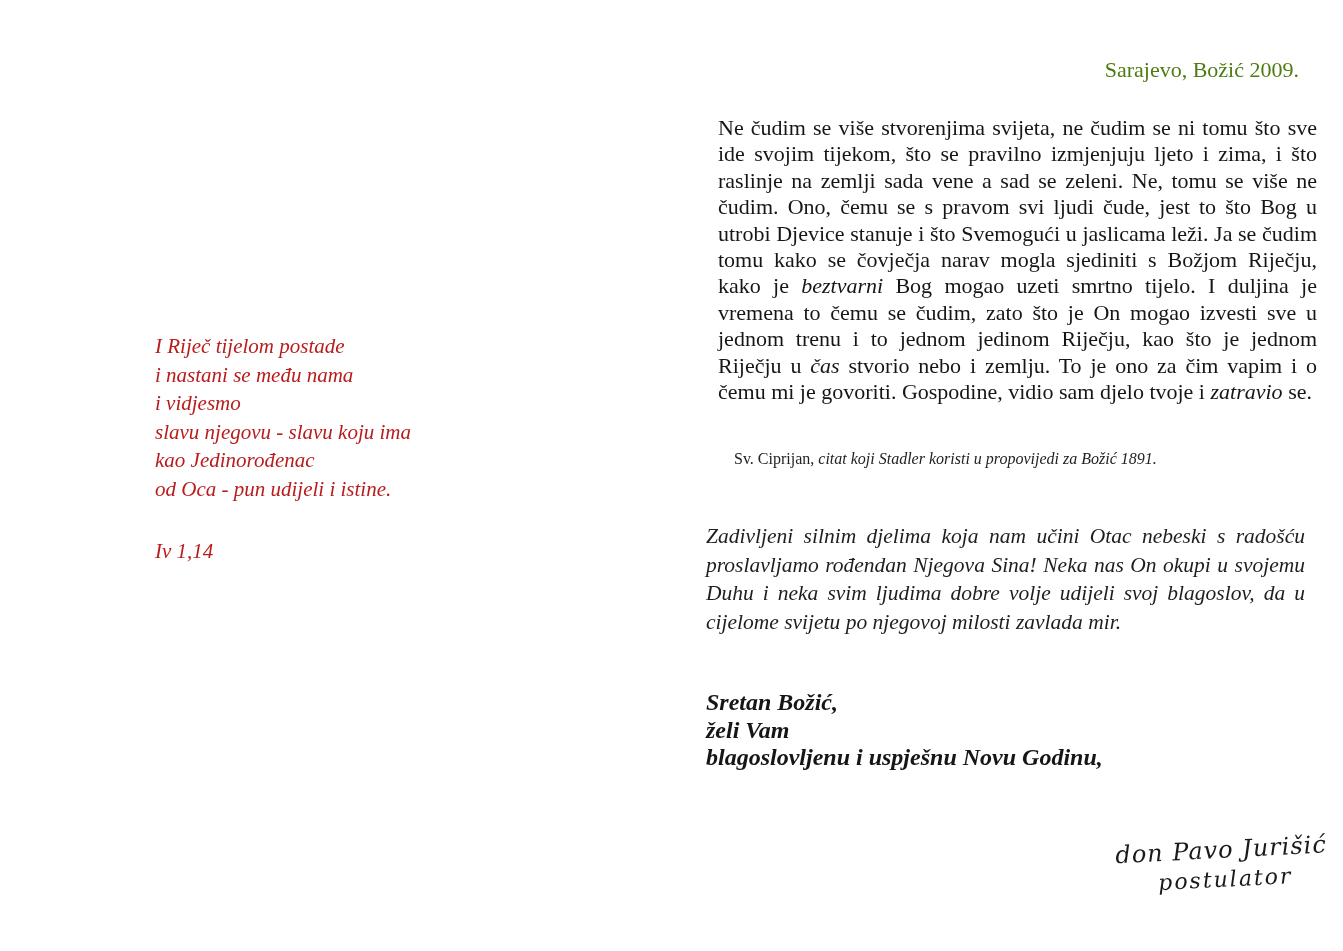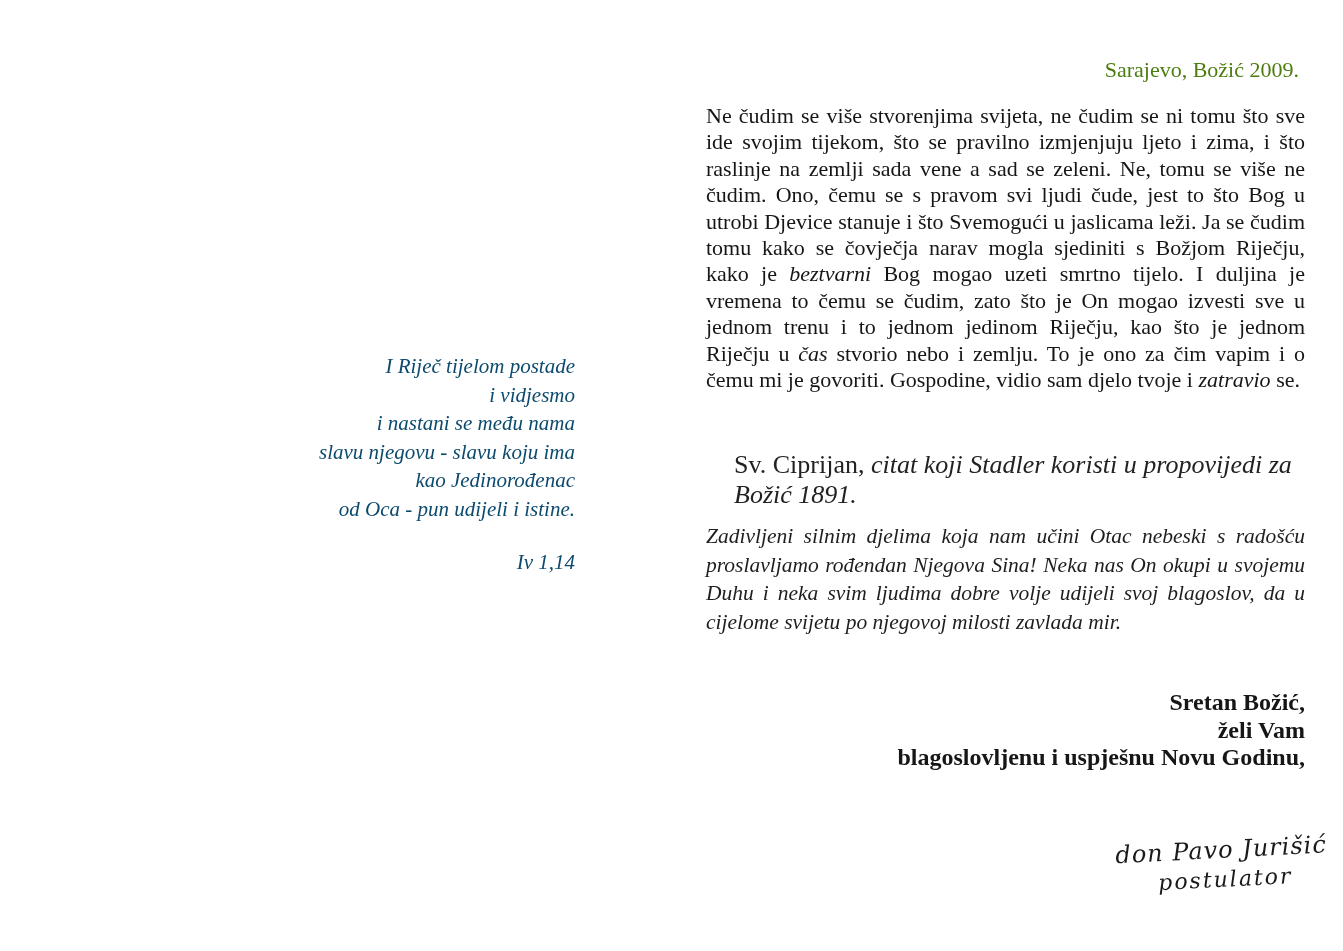--- a/index.html
+++ b/index.html
@@ -14,30 +14,30 @@
     background: #ffffff;
     color: #1b1b1b;
     font-family: "Liberation Serif", serif;
     overflow: hidden;
   }
 
   
   .scripture-quote {
     position: absolute;
     left: 155px;
-    top: 352px;
+    top: 332px;
     width: 420px;
-    text-align: right;
+    text-align: left;
     font-style: italic;
     font-size: 21px;
     line-height: 28.5px;
-    color: #0c4a6e;
+    color: #b91c1c;
   }
   .scripture-ref {
-    margin-top: 25px;
+    margin-top: 34px;
     font-style: italic;
     font-size: 21px;
   }
 
   
   .right-page {
     position: absolute;
     left: 706px;
     top: 0;
     width: 599px;
@@ -48,54 +48,55 @@
     top: 57px;
     right: 6px;
     font-size: 22px;
     color: #4d7c0f;
   }
   .main-para {
     position: absolute;
     top: 103px;
     left: 0;
     width: 599px;
-    margin: 0;
+    margin: 12px;
     text-align: justify;
     font-size: 22px;
     line-height: 26.4px;
     color: #161616;
   }
   .main-para i { font-style: italic; }
   .attribution {
     position: absolute;
     top: 450px;
     left: 28px;
     margin: 0;
-    font-size: 26px;
+    font-size: 16px;
     color: #222222;
   }
   .attribution .note { font-style: italic; }
   .greeting-para {
     position: absolute;
     top: 522px;
     left: 0;
     width: 599px;
     margin: 0;
     text-align: justify;
     font-style: italic;
     font-size: 21.5px;
     line-height: 28.5px;
     color: #1e1e1e;
   }
   .closing {
     position: absolute;
     top: 689px;
     left: 0;
     width: 599px;
-    text-align: right;
+    text-align: left;
+    font-style: italic;
     font-weight: bold;
     font-size: 24px;
     line-height: 27.5px;
     color: #161616;
   }
 
   
   .signature {
     position: absolute;
     left: 1116px;
@@ -119,22 +120,22 @@
     letter-spacing: 2px;
   }
 </style>
 </head>
 <body>
 
 <div class="card">
 
   <div class="scripture-quote">
     <div>I Riječ tijelom postade</div>
+    <div>i nastani se među nama</div>
     <div>i vidjesmo</div>
-    <div>i nastani se među nama</div>
     <div>slavu njegovu - slavu koju ima</div>
     <div>kao Jedinorođenac</div>
     <div>od Oca - pun udijeli i istine.</div>
     <div class="scripture-ref">Iv 1,14</div>
   </div>
 
   <div class="right-page">
 
     <div class="dateline">Sarajevo, Božić 2009.</div>
 

